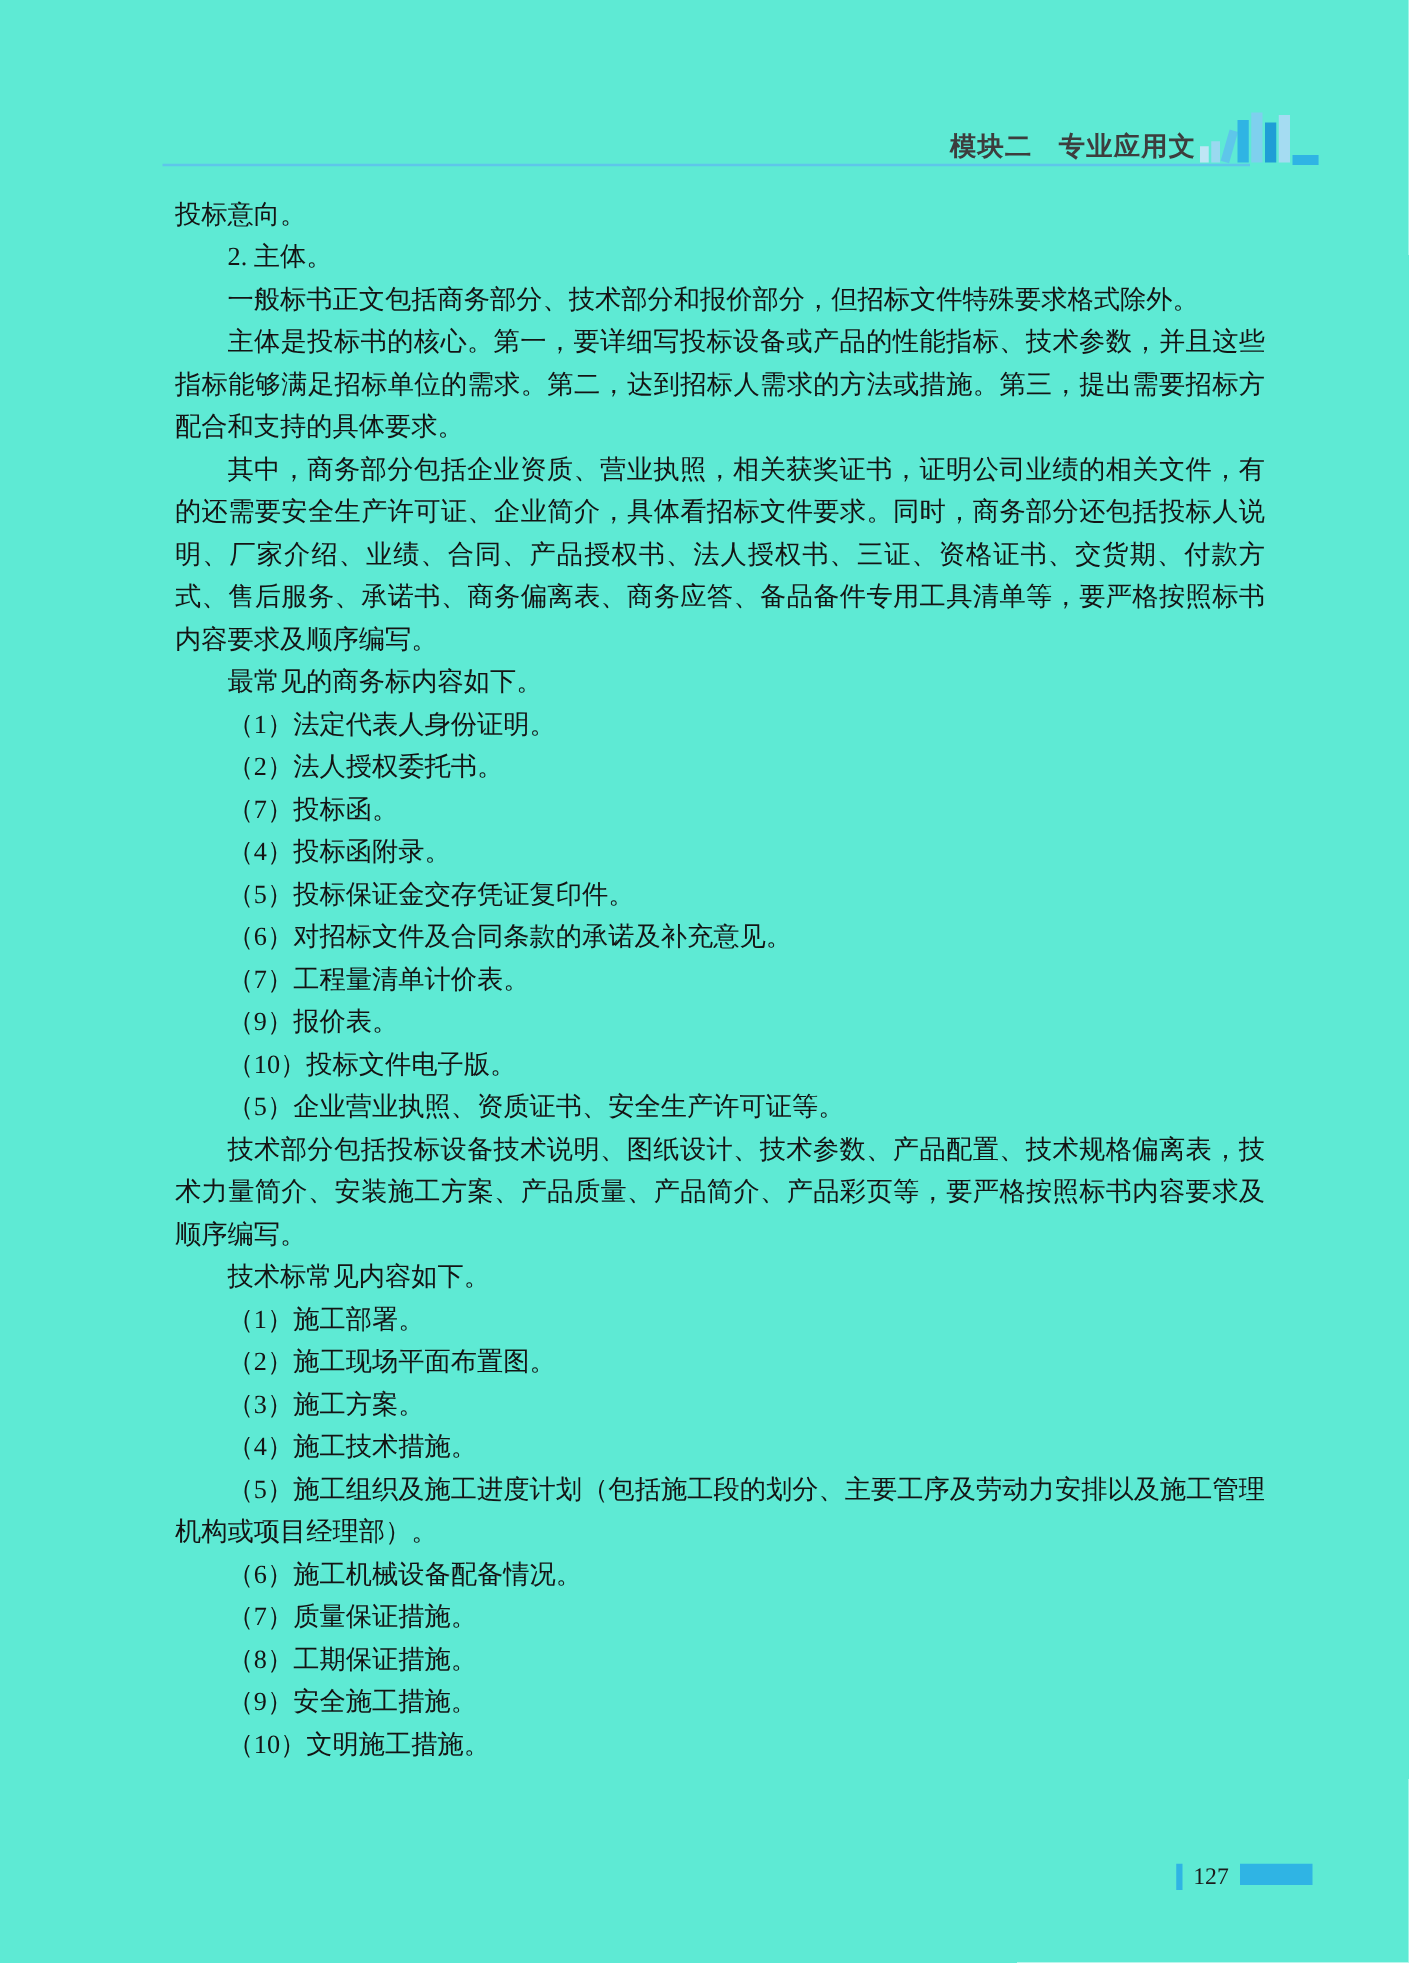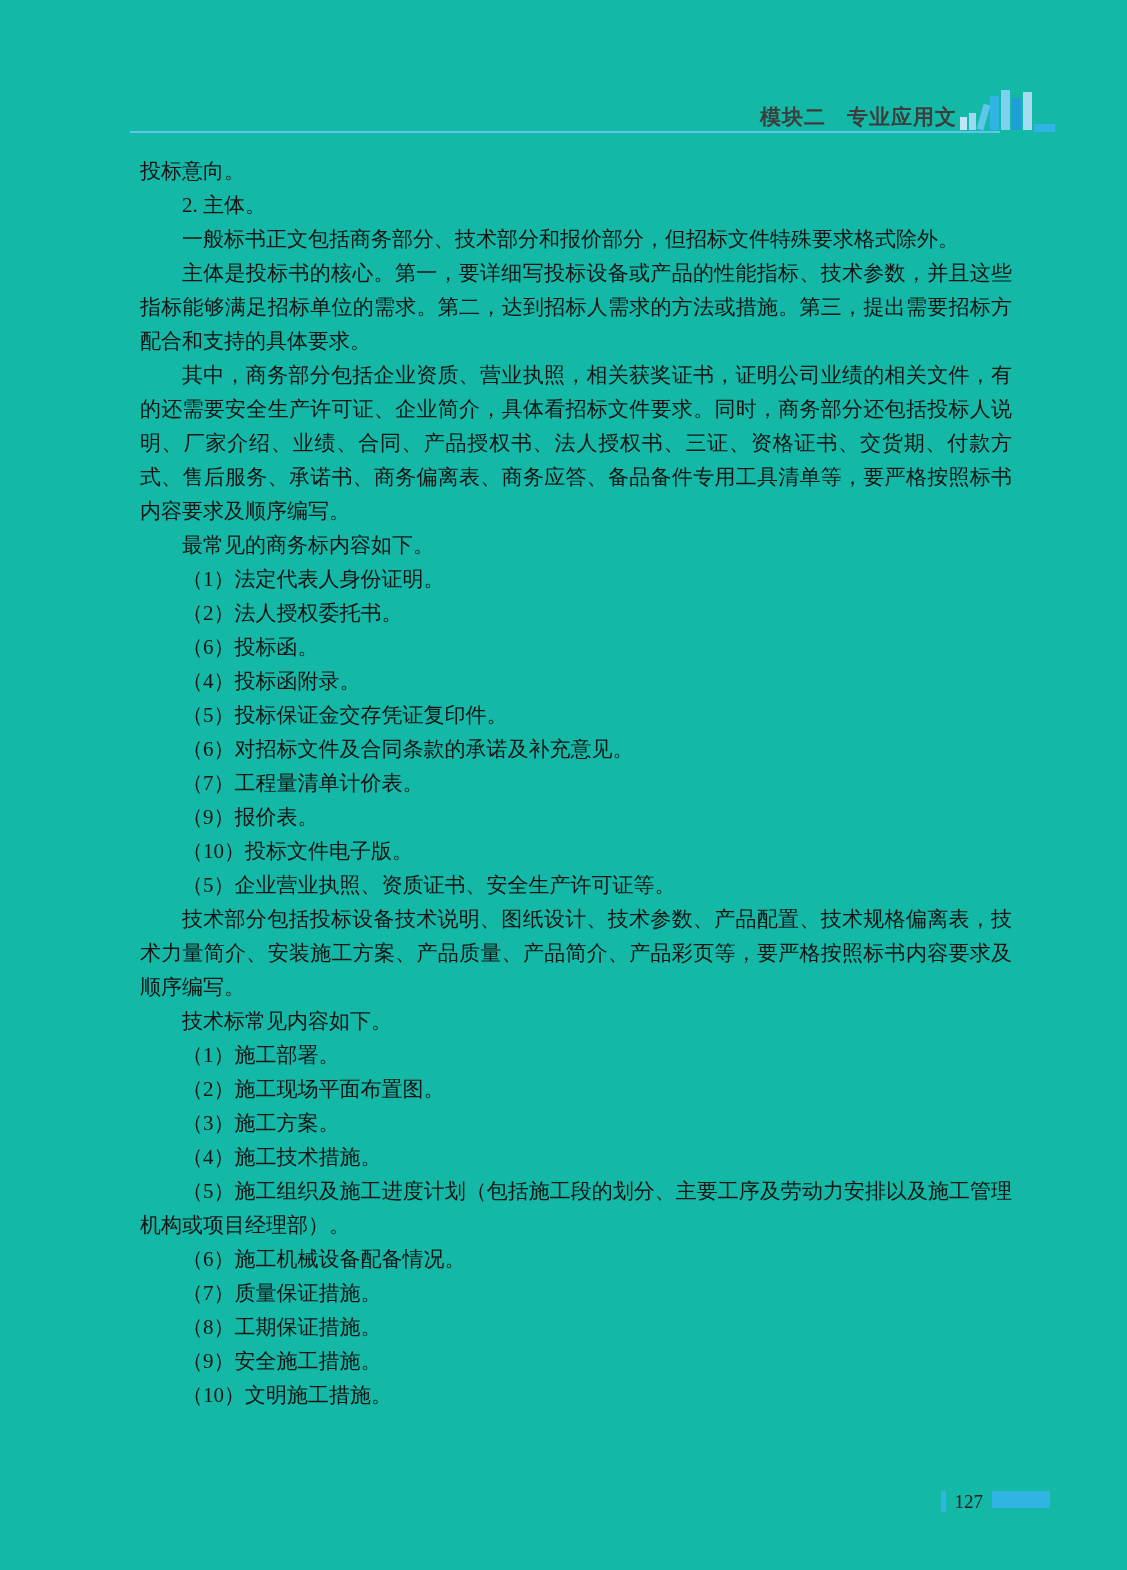--- a/index.html
+++ b/index.html
@@ -5,21 +5,21 @@
   * { margin: 0; padding: 0; box-sizing: border-box; }
   html, body { background: #ffffff; }
   body {
     width: 1127px;
     font-family: "Liberation Serif", "DejaVu Serif", serif;
   }
   .page {
     position: relative;
     width: 1127px;
     height: 1570px;
-    background: #14b8a6;
+    background: #5eead4;
     overflow: hidden;
   }
 
   
   .header-title {
     position: absolute;
     top: 103px;
     right: 170px;
     font-family: "Liberation Sans", "DejaVu Sans", sans-serif;
     font-weight: bold;
@@ -109,21 +109,21 @@
 
   <main class="document-body">
       <p class="para">投标意向。</p>
       <p class="para indent">2. 主体。</p>
       <p class="para indent">一般标书正文包括商务部分、技术部分和报价部分，但招标文件特殊要求格式除外。</p>
       <p class="para indent">主体是投标书的核心。第一，要详细写投标设备或产品的性能指标、技术参数，并且这些指标能够满足招标单位的需求。第二，达到招标人需求的方法或措施。第三，提出需要招标方配合和支持的具体要求。</p>
       <p class="para indent">其中，商务部分包括企业资质、营业执照，相关获奖证书，证明公司业绩的相关文件，有的还需要安全生产许可证、企业简介，具体看招标文件要求。同时，商务部分还包括投标人说明、厂家介绍、业绩、合同、产品授权书、法人授权书、三证、资格证书、交货期、付款方式、售后服务、承诺书、商务偏离表、商务应答、备品备件专用工具清单等，要严格按照标书内容要求及顺序编写。</p>
       <p class="para indent">最常见的商务标内容如下。</p>
       <p class="para indent">（1）法定代表人身份证明。</p>
       <p class="para indent">（2）法人授权委托书。</p>
-      <p class="para indent">（6）投标函。</p>
+      <p class="para indent">（7）投标函。</p>
       <p class="para indent">（4）投标函附录。</p>
       <p class="para indent">（5）投标保证金交存凭证复印件。</p>
       <p class="para indent">（6）对招标文件及合同条款的承诺及补充意见。</p>
       <p class="para indent">（7）工程量清单计价表。</p>
       <p class="para indent">（9）报价表。</p>
       <p class="para indent">（10）投标文件电子版。</p>
       <p class="para indent">（5）企业营业执照、资质证书、安全生产许可证等。</p>
       <p class="para indent">技术部分包括投标设备技术说明、图纸设计、技术参数、产品配置、技术规格偏离表，技术力量简介、安装施工方案、产品质量、产品简介、产品彩页等，要严格按照标书内容要求及顺序编写。</p>
       <p class="para indent">技术标常见内容如下。</p>
       <p class="para indent">（1）施工部署。</p>

